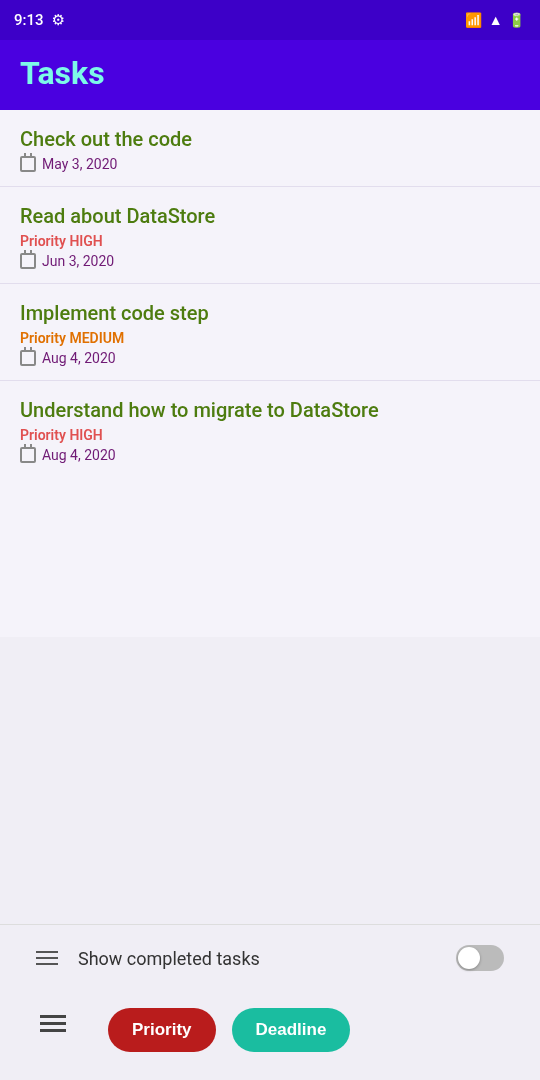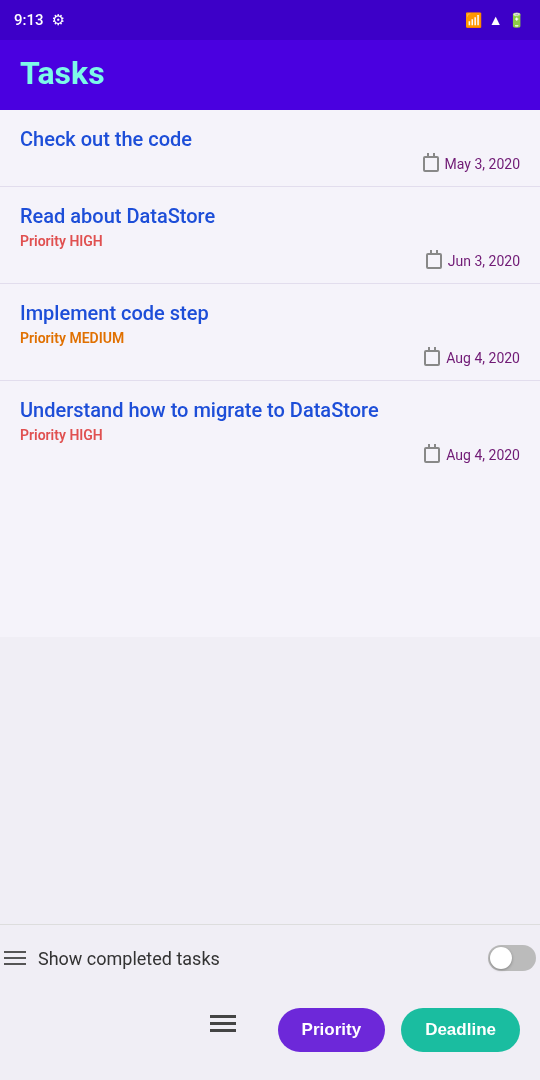--- a/index.html
+++ b/index.html
@@ -1,16 +1,16 @@
 <!DOCTYPE html>
 <html><head>
   <meta charset="utf-8">
   <meta name="viewport" content="width=540px">
   <style>
-    * { margin: 0; padding: 0; box-sizing: border-box; justify-content: flex-end; }
+    * { margin: 0; padding: 0; box-sizing: border-box; }
     body {
       width: 540px;
       min-height: 1080px;
       font-family: 'Roboto', Arial, sans-serif;
       background: #f0eef5;
       position: relative;
     }
 
     
     .status-bar {
@@ -52,21 +52,21 @@
       border-bottom: 1px solid #e2dded;
       cursor: pointer;
     }
     .task-item:last-child {
       border-bottom: none;
     }
 
     .task-title {
       font-size: 20px;
       font-weight: 500;
-      color: #1d4ed8;
+      color: #4d7c0f;
       margin-bottom: 4px;
       line-height: 1.3;
     }
 
     .task-priority {
       font-size: 14px;
       font-weight: 600;
       margin-bottom: 4px;
     }
     .priority-low { color: #b8a000; }
@@ -114,22 +114,22 @@
       position: fixed;
       bottom: 0;
       left: 0;
       width: 540px;
       background: #f0eef5;
     }
 
     .show-completed-row {
       display: flex;
       align-items: center;
-      padding: 20px 4px;
-      gap: 12px;
+      padding: 20px 36px;
+      gap: 20px;
       border-top: 1px solid #ddd;
       background: #f0eef5;
     }
 
     .hamburger-icon {
       display: flex;
       flex-direction: column;
       gap: 4px;
       cursor: pointer;
     }
@@ -191,21 +191,21 @@
       padding: 12px 24px;
       border-radius: 30px;
       border: none;
       font-size: 17px;
       font-weight: 600;
       cursor: pointer;
       background: #1abda0;
       color: white;
     }
     .filter-btn.active {
-      background: #6d28d9;
+      background: #b91c1c;
     }
   </style>
 </head>
 <body>
 
 <div class="status-bar">
   <div class="status-bar-left">
     <span>9:13</span>
     <span>⚙</span>
   </div>

